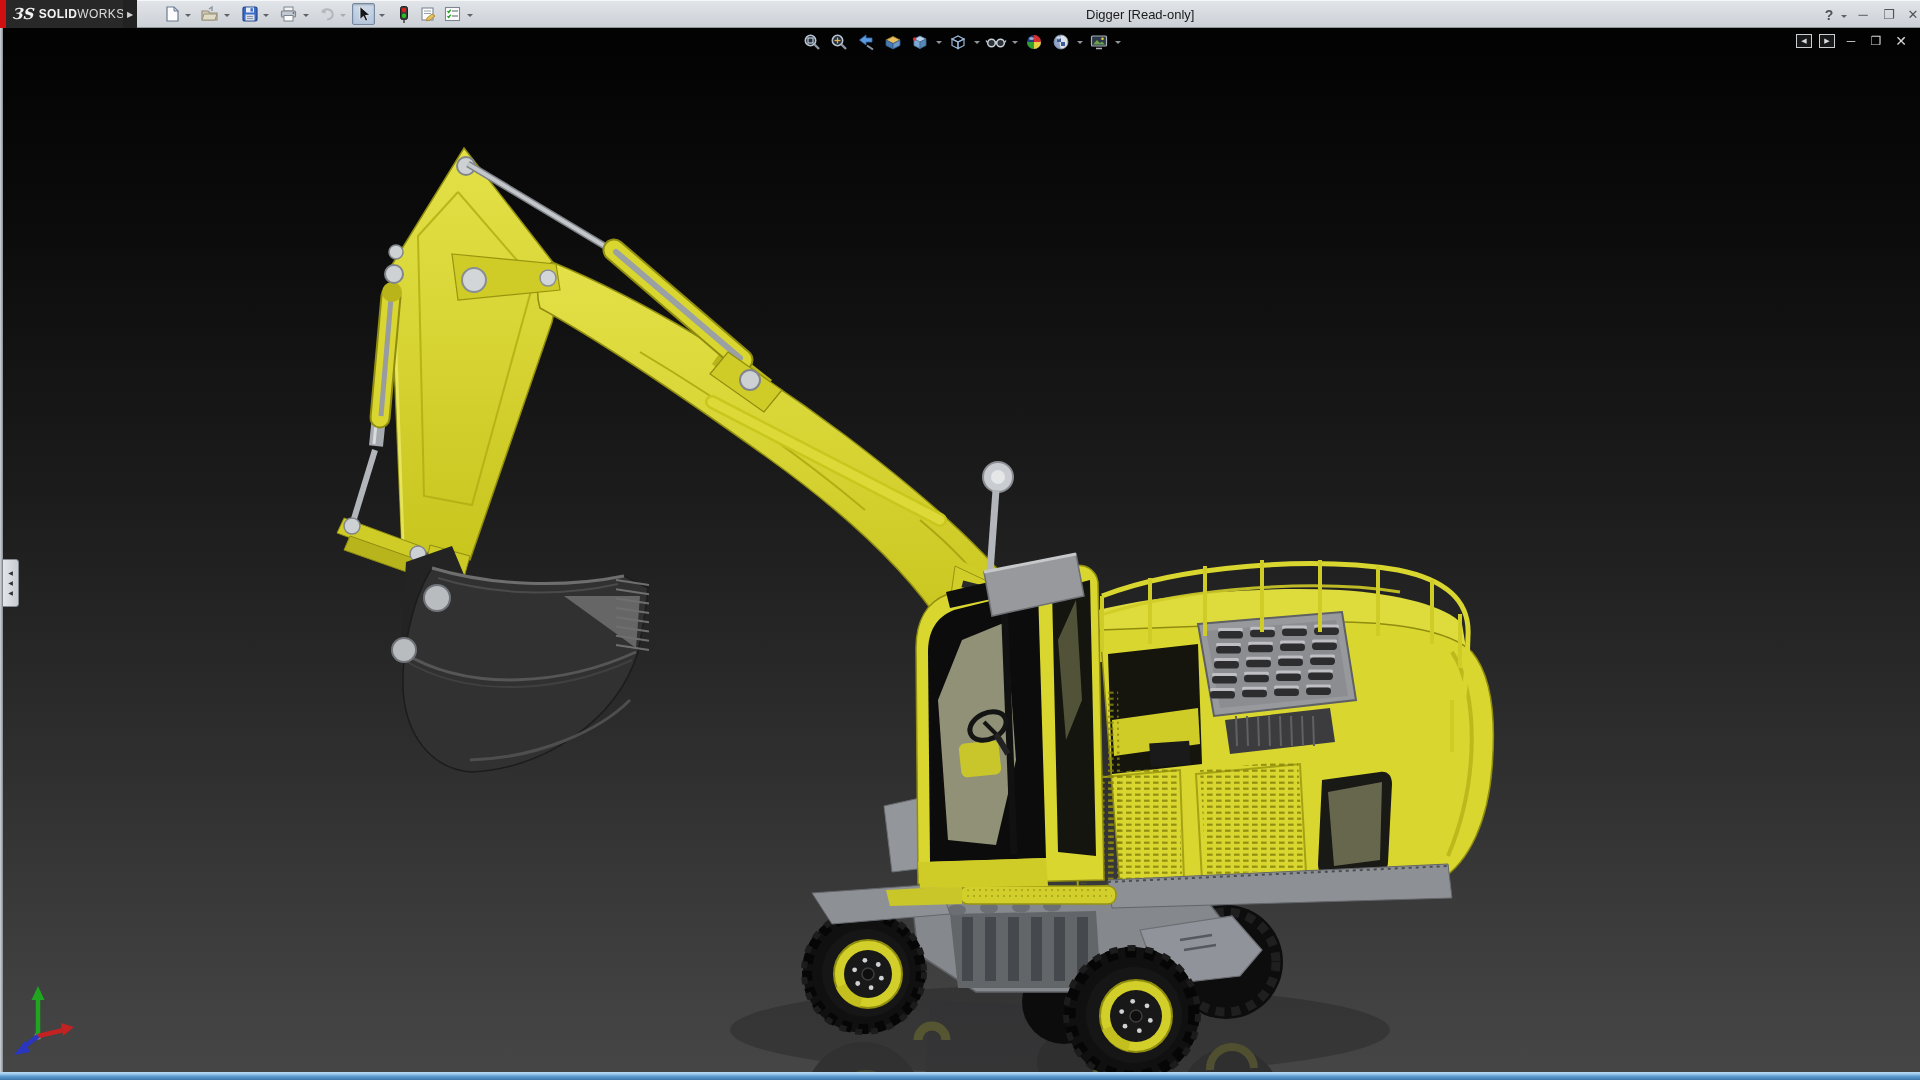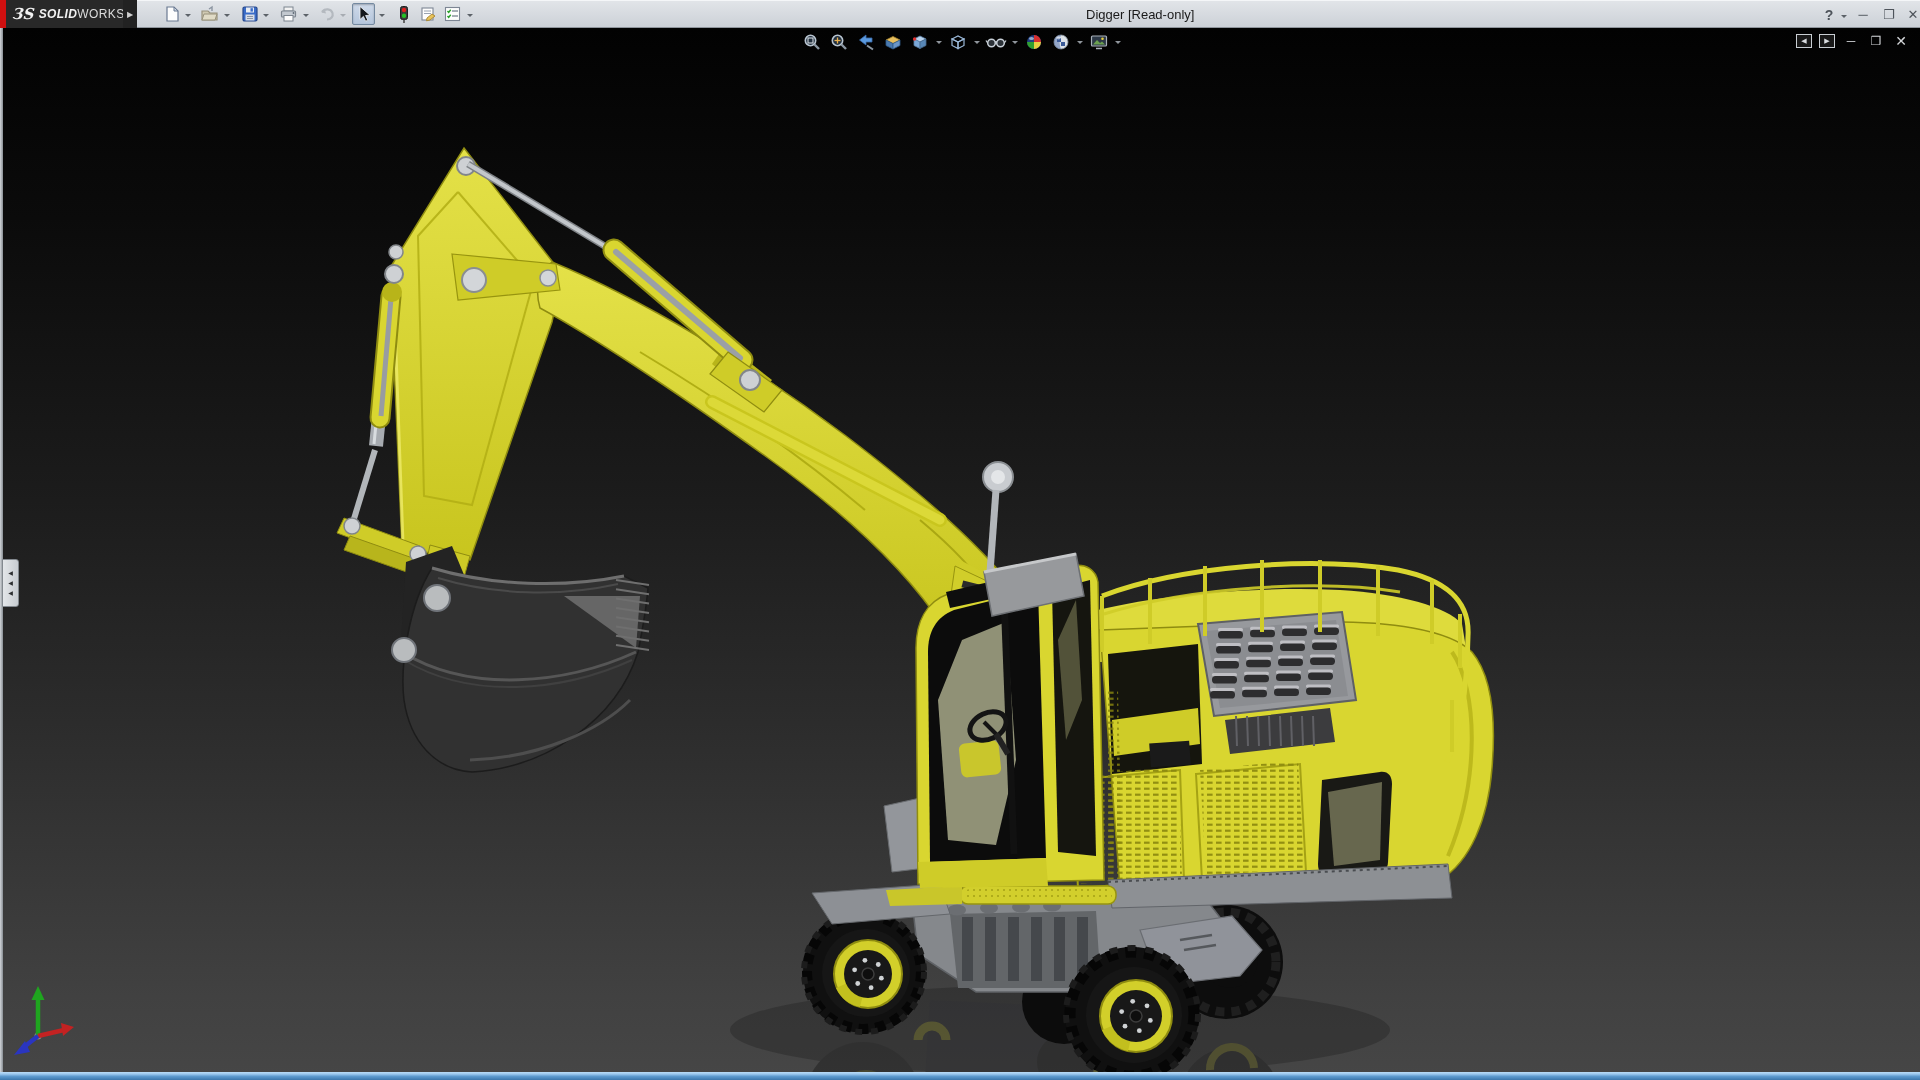--- a/index.html
+++ b/index.html
@@ -15,21 +15,21 @@
   
   .titlebar{position:absolute;left:0;top:0;width:1920px;height:28px;
     background:linear-gradient(180deg,var(--titlebar_bg1,#e2e5e9),var(--titlebar_bg2,#ccd1d7));
     border-bottom:1px solid var(--titlebar_border,#8f959c);
     box-shadow:inset 0 1px 0 #f4f6f8;}
   .brand-strip{position:absolute;left:0;top:0;width:6px;height:28px;background:var(--logo_red,#d01010);}
   .brand{position:absolute;left:6px;top:0;width:117px;height:28px;background:var(--logo_panel,#282828);
     display:flex;align-items:center;padding-left:7px;color:#f2f2f2;white-space:nowrap;}
   .brand .mark{font-family:"DejaVu Serif",serif;font-style:italic;font-weight:bold;
     font-size:15px;margin-right:4px;transform:skewX(-6deg);}
-  .brand .nameb{font-size:12px;font-weight:bold;letter-spacing:.4px;font-style:italic;}
+  .brand .nameb{font-size:12px;font-weight:bold;letter-spacing:.4px;}
   .brand .namel{font-size:12px;font-weight:normal;letter-spacing:.4px;color:#dcdcdc;text-align:center;}
   .brand-arrow{position:absolute;left:123px;top:0;width:14px;height:28px;background:#222;
     color:#cfcfcf;font-size:8px;display:flex;align-items:center;justify-content:center;cursor:pointer;}
   .tb-btn{position:absolute;top:3px;width:23px;height:22px;display:flex;align-items:center;
     justify-content:center;border:1px solid transparent;border-radius:2px;}
   .tb-btn.pressed{background:linear-gradient(180deg,#cfdaea,#b5c6dc);border:1px solid #7489a0;
     box-shadow:inset 0 1px 2px rgba(0,0,0,.25);}
   .tb-caret{position:absolute;top:12px;width:8px;height:8px;}
   .tb-caret::after{content:"";position:absolute;left:1px;top:2px;border:3px solid transparent;
     border-top-color:#5c6268;}

